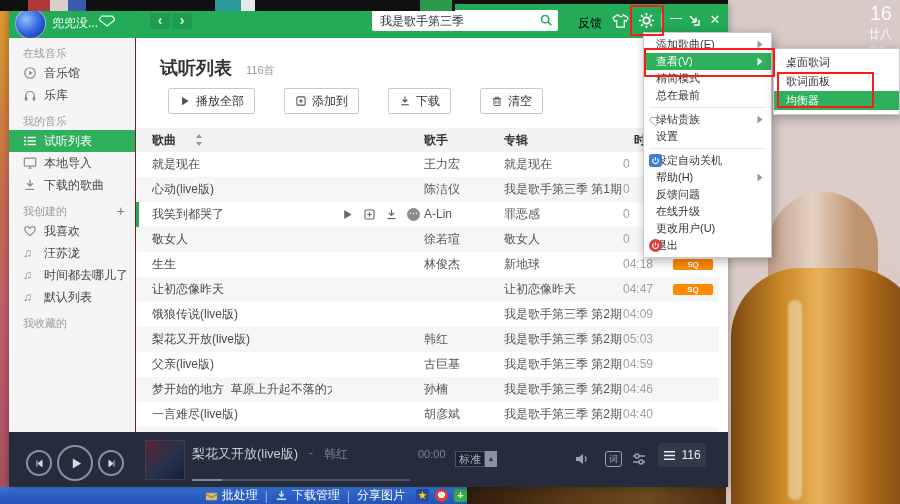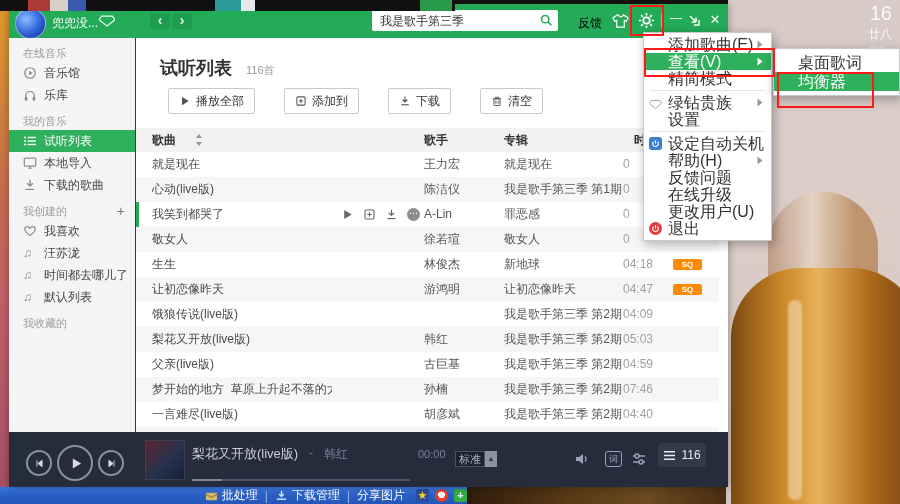--- a/index.html
+++ b/index.html
@@ -58,21 +58,21 @@
   .th{position:absolute;top:0;height:24px;line-height:24px;}
   #sort-icon{position:absolute;left:59px;top:5px;width:8px;height:14px;color:#999;}
   #rows{position:absolute;left:0;top:114px;width:583px;}
   .row{position:relative;width:583px;height:25px;font-size:12px;color:#4a4a4a;}
   .row:nth-child(even){background:#f6f6f6;}
   .cell{position:absolute;top:0;height:25px;line-height:25px;white-space:pre;overflow:hidden;}
   .c-title{left:16px;width:180px;}
   .c-artist{left:288px;width:75px;color:#555;}
   .c-album{left:368px;width:150px;color:#555;}
   .c-dur{left:487px;width:40px;color:#a0a0a0;}
-  .sq-badge{position:absolute;left:537px;top:7px;width:29px;height:11px;background:#ff8a00;border-radius:2px;color:#fff;font-size:8px;font-weight:bold;line-height:11px;text-align:center;}
+  .sq-badge{position:absolute;left:537px;top:7px;width:40px;height:11px;background:#ff8a00;border-radius:2px;color:#fff;font-size:8px;font-weight:bold;line-height:11px;text-align:center;}
   .row-bar{position:absolute;left:0;top:0;width:3px;height:25px;background:#24ab58;}
   .hov-icons{position:absolute;left:205px;top:0;height:25px;display:flex;align-items:center;gap:9px;color:#666;}
   .hov-icons .hi{width:13px;height:13px;display:inline-flex;}
   .more-circle{width:13px;height:13px;border-radius:50%;background:#8d8d8d;color:#fff;font-size:9px;line-height:11px;text-align:center;}
   
   #playerbar{position:absolute;left:0;top:428px;width:719px;height:55px;background:#262c3c;}
   .pcirc{position:absolute;border-radius:50%;border:2px solid #8a92a2;color:#d6dbe4;display:flex;align-items:center;justify-content:center;}
   #album-art{position:absolute;left:136px;top:8px;width:38px;height:38px;background:linear-gradient(135deg,#5a2430 0%,#27324e 55%,#152036 100%);border:1px solid #3a4154;}
   #np-title{position:absolute;left:183px;top:13px;font-size:13px;color:#c9ced8;}
   #np-artist{position:absolute;left:315px;top:14px;font-size:12px;color:#7a8396;}
@@ -84,21 +84,21 @@
   #quality-label{border:1px solid #4a5366;color:#aeb6c6;font-size:11px;line-height:14px;padding:0 3px;background:#1d2230;}
   #quality-arrow{width:12px;background:#8b93a3;color:#262c3c;font-size:7px;line-height:16px;text-align:center;}
   .pb-ico{position:absolute;width:16px;height:16px;color:#9aa3b5;}
   #lyric-btn{position:absolute;left:596px;top:19px;width:15px;height:14px;border:1px solid #9aa3b5;border-radius:3px;color:#9aa3b5;font-size:9px;line-height:14px;text-align:center;}
   #plist-box{position:absolute;left:649px;top:11px;width:48px;height:24px;background:#323948;border-radius:3px;color:#e7eaf0;display:flex;align-items:center;justify-content:center;gap:5px;font-size:12px;}
   #plist-box .pli{width:13px;height:11px;display:inline-flex;color:#e7eaf0;}
   
   .menu-panel{position:absolute;background:#fff;border:1px solid #c9c9c9;box-shadow:2px 3px 10px rgba(0,0,0,.3);z-index:50;}
   #main-menu{left:643px;top:32px;width:127px;padding:3px 0;}
   #submenu{left:773px;top:48px;width:125px;padding:4px 0;}
-  .menu-item{position:relative;height:17px;line-height:17px;padding-left:24px;font-size:16px;color:#333;white-space:nowrap;}
+  .menu-item{position:relative;height:17px;line-height:17px;padding-left:12px;font-size:11px;color:#333;white-space:nowrap;}
   #submenu .menu-item{height:19px;line-height:19px;}
   .menu-item.hl{background:#2eb05c;color:#fff;}
   .menu-sep{height:1px;background:#e4e4e4;margin:3px 6px;}
   .mi-arrow{position:absolute;right:8px;top:4px;width:6px;height:9px;color:#999;}
   .menu-item.hl .mi-arrow{color:#fff;}
   .mi-ico{position:absolute;left:5px;top:2px;width:13px;height:13px;display:inline-flex;}
   .mi-ico.dia{color:#9aa0a8;top:4px;}
   .pwr{border-radius:3px;display:flex;align-items:center;justify-content:center;}
   .pwr svg{width:9px;height:9px;}
   .pwr.blue{background:#3b7fd4;border-radius:3px;}
@@ -389,21 +389,20 @@
           </div>
           <div class="row">
             <div class="cell c-title">生生</div>
             <div class="cell c-artist">林俊杰</div>
             <div class="cell c-album">新地球</div>
             <div class="cell c-dur">04:18</div>
             <div class="sq-badge">SQ</div>
           </div>
           <div class="row">
             <div class="cell c-title">让初恋像昨天</div>
-            <div class="cell c-artist">游鸿明</div>
             <div class="cell c-album">让初恋像昨天</div>
             <div class="cell c-dur">04:47</div>
             <div class="sq-badge">SQ</div>
           </div>
           <div class="row">
             <div class="cell c-title">饿狼传说(live版)</div>
             <div class="cell c-album">我是歌手第三季 第2期</div>
             <div class="cell c-dur">04:09</div>
           </div>
           <div class="row">
@@ -415,21 +414,21 @@
           <div class="row">
             <div class="cell c-title">父亲(live版)</div>
             <div class="cell c-artist">古巨基</div>
             <div class="cell c-album">我是歌手第三季 第2期</div>
             <div class="cell c-dur">04:59</div>
           </div>
           <div class="row">
             <div class="cell c-title">梦开始的地方  草原上升起不落的太阳(live版)</div>
             <div class="cell c-artist">孙楠</div>
             <div class="cell c-album">我是歌手第三季 第2期</div>
-            <div class="cell c-dur">07:46</div>
+            <div class="cell c-dur">04:46</div>
           </div>
           <div class="row">
             <div class="cell c-title">一言难尽(live版)</div>
             <div class="cell c-artist">胡彦斌</div>
             <div class="cell c-album">我是歌手第三季 第2期</div>
             <div class="cell c-dur">04:40</div>
           </div>
           <div class="row">
             <div class="cell c-title">输了你赢了世界又如何(live版)</div>
             <div class="cell c-artist">A-Lin</div>
@@ -496,20 +495,21 @@
           <svg viewBox="0 0 6 9">
             <path d="M0.5 0.5L5.5 4.5 0.5 8.5z" fill="currentColor"></path>
           </svg>
         </span></div>
       <div class="menu-item hl"><span>查看(V)</span><span class="mi-arrow">
           <svg viewBox="0 0 6 9">
             <path d="M0.5 0.5L5.5 4.5 0.5 8.5z" fill="currentColor"></path>
           </svg>
         </span></div>
       <div class="menu-item"><span>精简模式</span></div>
+      <div class="menu-item"><span>总在最前</span></div>
       <div class="menu-sep"></div>
       <div class="menu-item"><span class="mi-ico dia">
           <svg viewBox="0 0 16 12">
             <path d="M3 1h10l2.5 3.5L8 11 .5 4.5z" fill="none" stroke="currentColor" stroke-width="1.2"></path>
           </svg>
         </span><span>绿钻贵族</span><span class="mi-arrow">
           <svg viewBox="0 0 6 9">
             <path d="M0.5 0.5L5.5 4.5 0.5 8.5z" fill="currentColor"></path>
           </svg>
         </span></div>
@@ -531,20 +531,21 @@
       <div class="menu-item"><span>更改用户(U)</span></div>
       <div class="menu-item"><span class="mi-ico pwr red">
           <svg viewBox="0 0 16 16">
             <path d="M8 2v6" stroke="#fff" stroke-width="2"></path>
             <path d="M4.6 4.8a5 5 0 1 0 6.8 0" fill="none" stroke="#fff" stroke-width="2"></path>
           </svg>
         </span><span>退出</span></div>
     </div>
   <div id="submenu" class="menu-panel">
       <div class="menu-item"><span>桌面歌词</span></div>
+      <div class="menu-item"><span>歌词面板</span></div>
       <div class="menu-item hl"><span>均衡器</span></div>
     </div>
 
   <div class="redbox" style="left:630px;top:5px;width:30px;height:27px;"></div>
   <div class="redbox" style="left:644px;top:48px;width:127px;height:25px;"></div>
   <div class="redbox" style="left:777px;top:72px;width:93px;height:32px;"></div>
 
 </div>
 
 </body></html>

